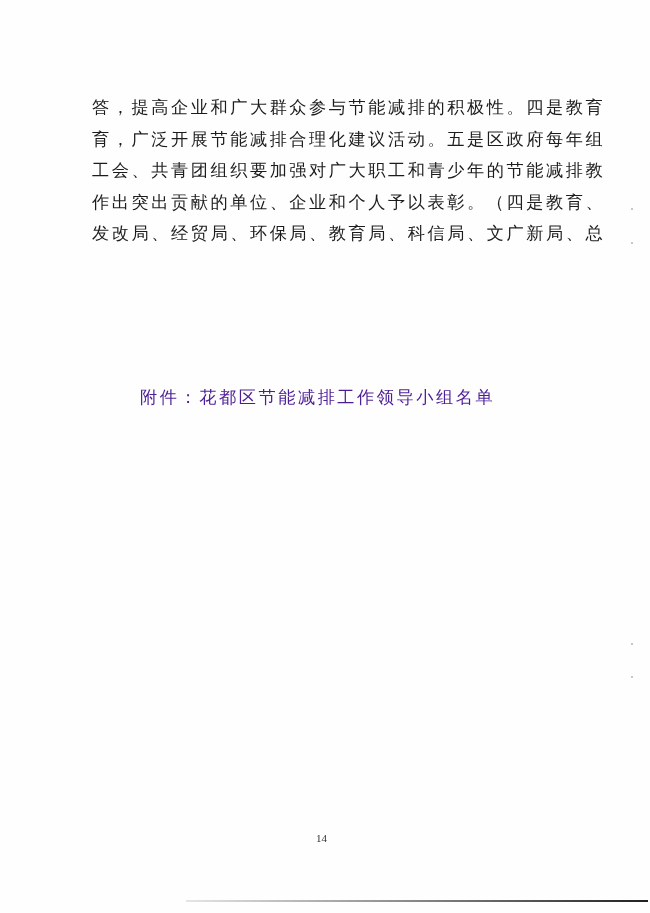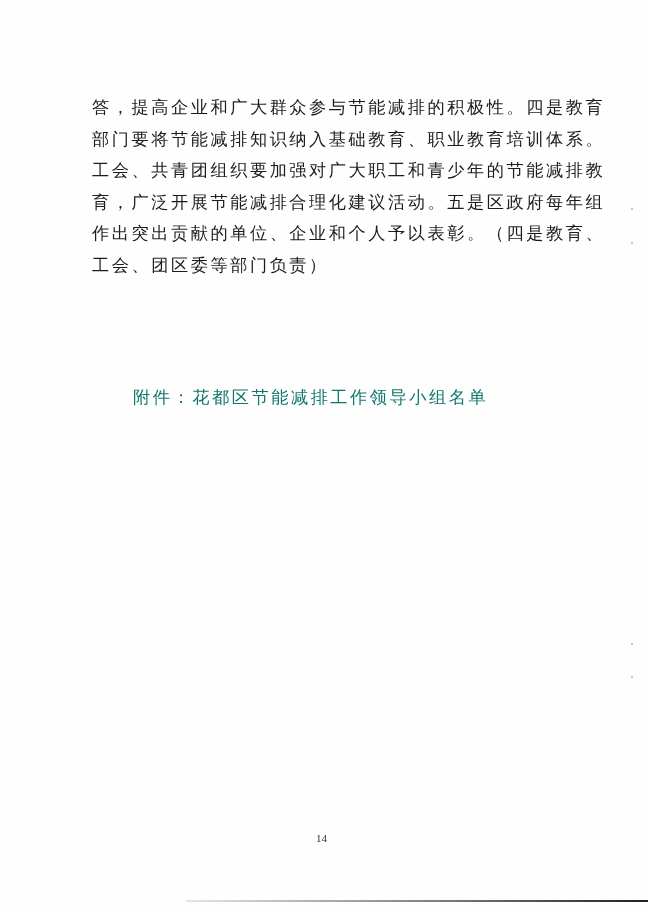--- a/index.html
+++ b/index.html
@@ -34,27 +34,27 @@
     display: block;
     height: 31.6px;
     line-height: 31.6px;
     font-size: 17.2px;
     letter-spacing: 2.55px;
     white-space: nowrap;
     color: #1c1c1c;
   }
   .attachment {
     position: absolute;
-    left: 133px;
+    left: 140px;
     top: 383px;
     font-size: 17.2px;
     letter-spacing: 2.55px;
     line-height: 28px;
     white-space: nowrap;
-    color: #0f766e;
+    color: #4c1d95;
   }
   .page-number {
     position: absolute;
     left: 316px;
     top: 832px;
     font-family: Liberation Serif, serif;
     font-size: 11px;
     color: #333;
   }
   .scan-line {
@@ -72,25 +72,24 @@
     border-radius: 1px;
   }
 </style>
 </head>
 <body>
 
 <div class="page">
 
   <div class="body-text">
     <span class="line">答，提高企业和广大群众参与节能减排的积极性。四是教育</span>
-    <span class="line">部门要将节能减排知识纳入基础教育、职业教育培训体系。</span>
+    <span class="line">育，广泛开展节能减排合理化建议活动。五是区政府每年组</span>
     <span class="line">工会、共青团组织要加强对广大职工和青少年的节能减排教</span>
-    <span class="line">育，广泛开展节能减排合理化建议活动。五是区政府每年组</span>
     <span class="line">作出突出贡献的单位、企业和个人予以表彰。（四是教育、</span>
-    <span class="line">工会、团区委等部门负责）</span>
+    <span class="line">发改局、经贸局、环保局、教育局、科信局、文广新局、总</span>
   </div>
 
   <div class="attachment">附件：花都区节能减排工作领导小组名单</div>
 
   <div class="page-number">14</div>
 
   <div class="speck" style="left:631px; top:208px;"></div>
   <div class="speck" style="left:631px; top:242px;"></div>
   <div class="speck" style="left:631px; top:643px;"></div>
   <div class="speck" style="left:631px; top:676px;"></div>

